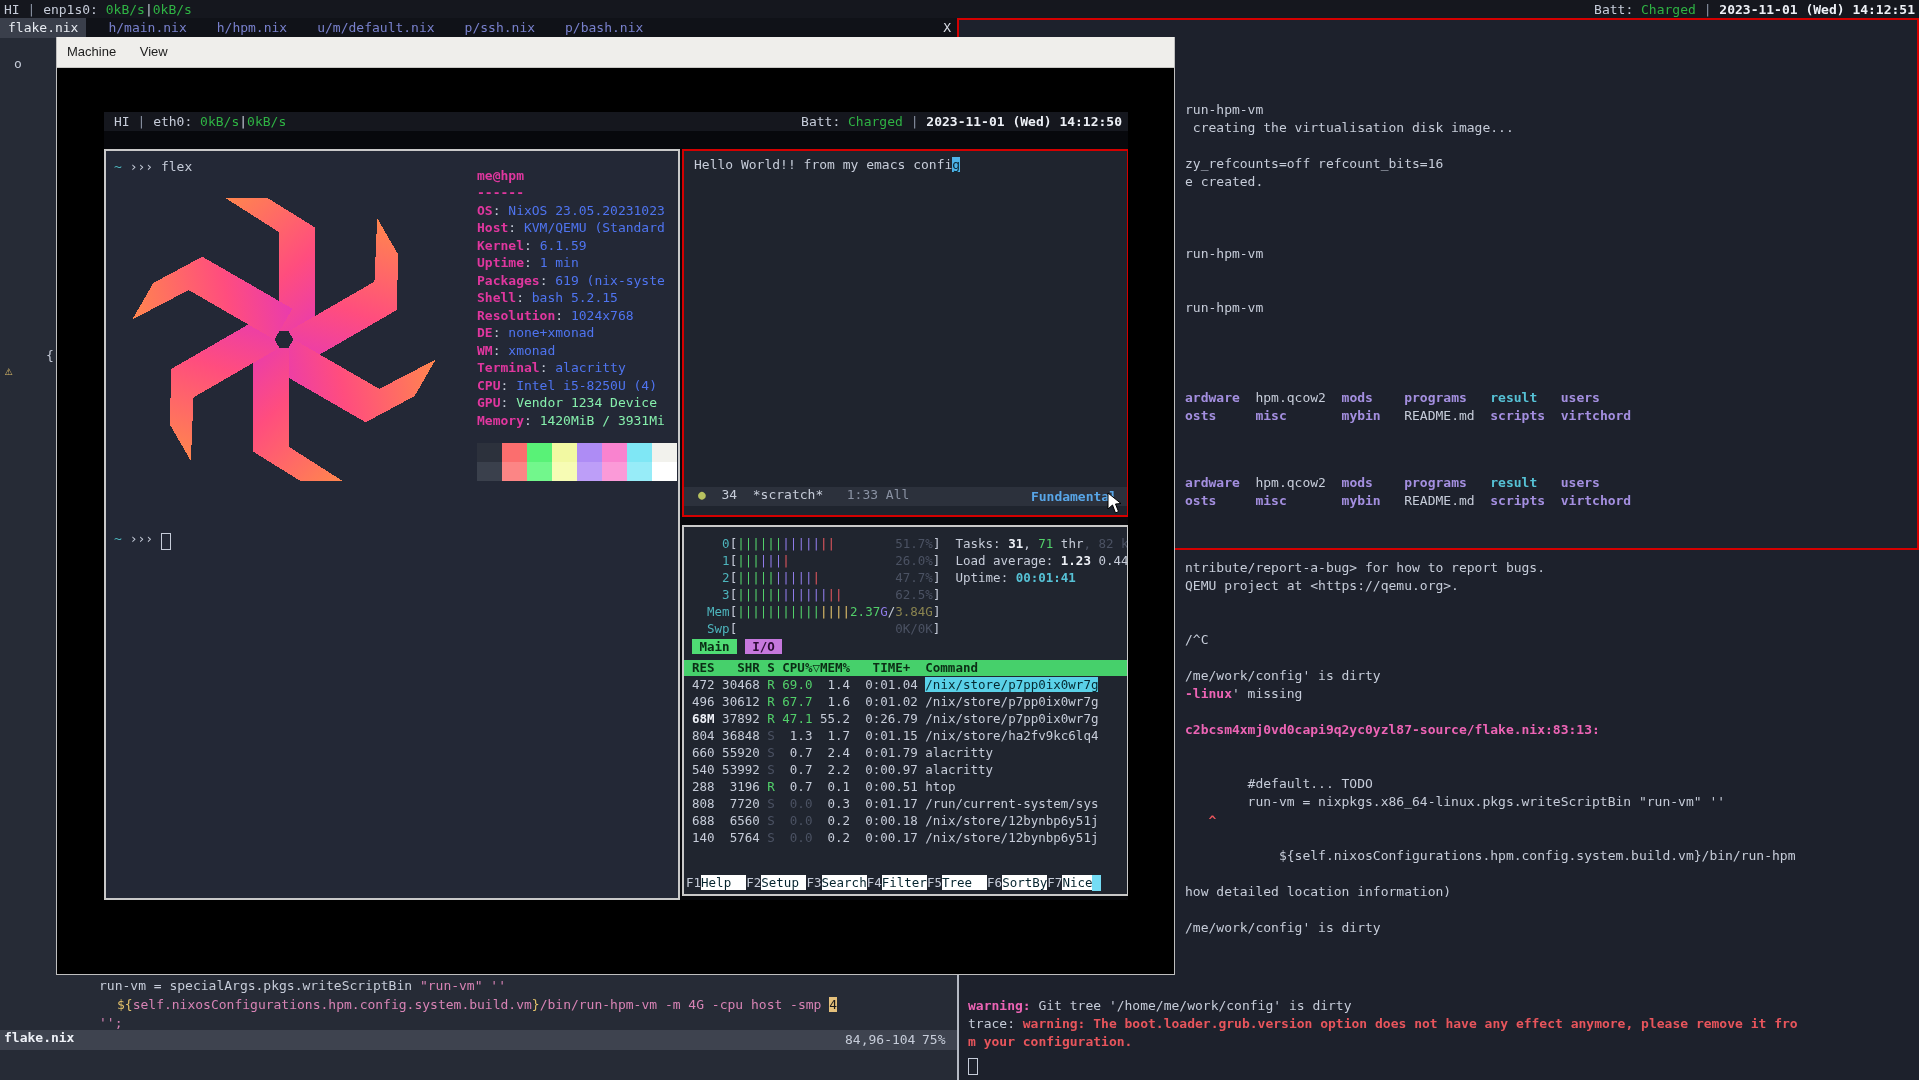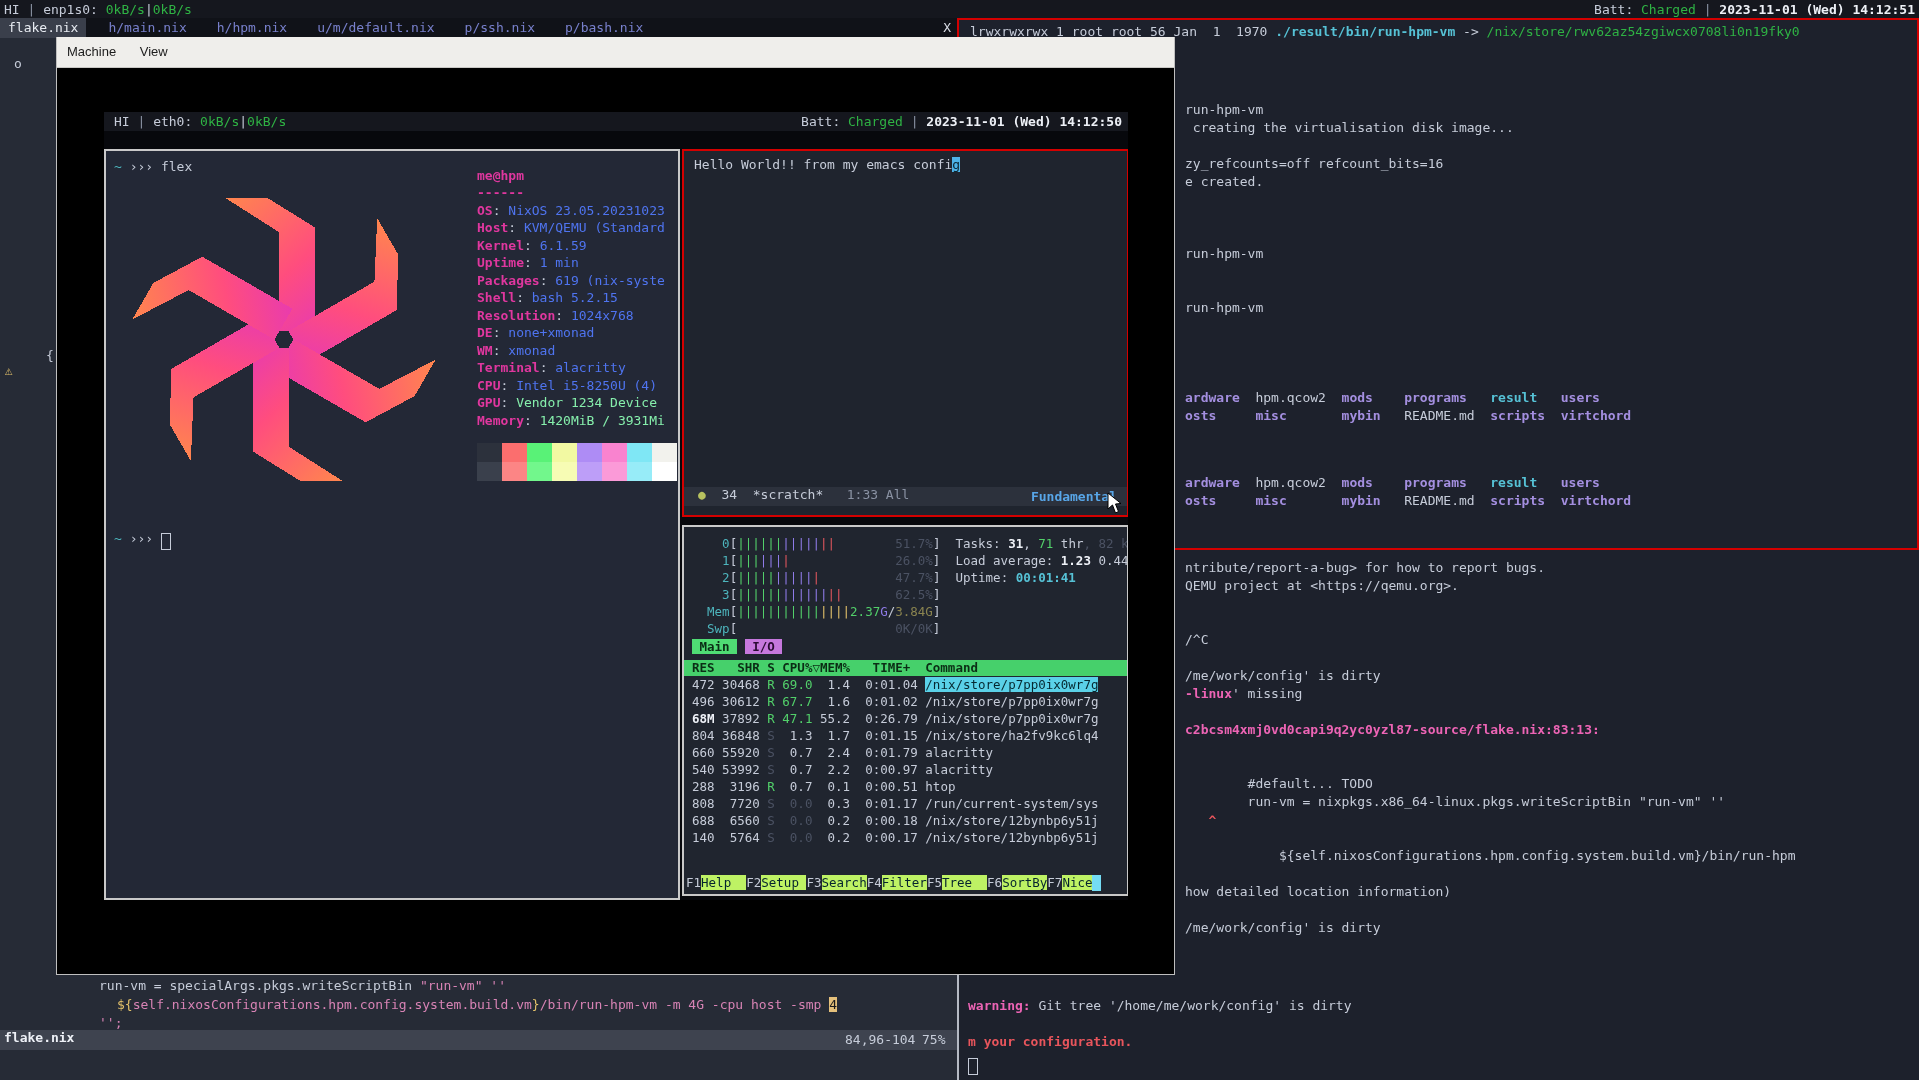--- a/index.html
+++ b/index.html
@@ -28,21 +28,21 @@
   .k-pur{color:#a48fe0;font-weight:bold;}
   .k-purB{color:#8f7be8;}
   .k-yel{color:#e2c06a;}
   .k-olive{color:#b8c25f;}
   .k-bluB{color:#58a6e8;font-weight:bold;}
   .k-tabI{color:#7880cc;}
   .k-tabA{background:#3a3f4b;color:#e8ecf2;}
   .k-curB{background:#4db3e8;color:#0a2430;}
   .k-curY{background:#e5c07b;color:#1a1a1a;}
   .k-selC{background:#5ad1e8;color:#062830;}
-  .k-fk{background:#bef264;color:#05242e;}
+  .k-fk{background:#ffffff;color:#05242e;}
   .k-fkb{background:#74dcf4;color:#05242e;display:inline-block;width:9px;}
   .k-tabG{background:#4fdc74;color:#0b2d15;font-weight:bold;}
   .k-tabV{background:#c678dd;color:#2a0b33;font-weight:bold;}
   .k-hdrT{color:#0b2d15;font-weight:bold;}
   .k-hcur{display:inline-block;width:8px;height:15px;border:1px solid #c6ccd9;vertical-align:-3px;}
 
   #host-xmobar{left:0;top:0;width:1919px;height:18px;background:#15171e;}
   #tabbar{left:0;top:18px;width:957px;height:20px;background:#101218;}
   #tabbar .tab{display:inline-block;padding:2px 8px;height:16px;cursor:default;}
   #tabbar-close{position:absolute;right:6px;top:2px;color:#d8dce5;}
@@ -84,21 +84,20 @@
       <div class="line" style="top: 325px; left: 5px;"><span class="k-yel">⚠</span></div>
       <div class="line" style="top: 940px; left: 99px;"><span class="k-fg">run-vm = specialArgs.pkgs.writeScriptBin </span><span class="k-pink">"run-vm"</span><span class="k-pink"> ''</span></div>
       <div class="line" style="top: 959px; left: 117px;"><span class="k-yel">${</span><span class="k-pink">self.nixosConfigurations.hpm.config.system.build.vm</span><span class="k-yel">}</span><span class="k-pink">/bin/run-hpm-vm -m 4G -cpu host -smp </span><span class="k-curY">4</span></div>
       <div class="line" style="top: 977px; left: 99px;"><span class="k-pink">'';</span></div>
       <div class="line full" style="top: 992px; background: rgb(62, 67, 79); padding-left: 4px; height: 20px;"><span class="k-whtB">flake.nix</span></div>
       <div class="line" style="top: 994px; left: 845px;"><span class="k-fg">84,96-104</span></div>
       <div class="line" style="top: 994px; left: 922px;"><span class="k-fg">75%</span></div>
     </div>
 
   <div id="rt-top" class="abs">
-      <div class="line" style="top: 4px; left: 11px;"><span class="k-fg">lrwxrwxrwx 1 root root 56 Jan  1  1970 </span><span class="k-cyanB">./result/bin/run-hpm-vm</span><span class="k-fg"> -&gt; </span><span class="k-grn">/nix/store/rwv62az54zgiwcx0708li0n19fky0</span></div>
       <div class="line" style="top: 82px; left: 226px;"><span class="k-fg">run-hpm-vm</span></div>
       <div class="line" style="top: 100px; left: 226px;"><span class="k-fg"> creating the virtualisation disk image...</span></div>
       <div class="line" style="top: 136px; left: 226px;"><span class="k-fg">zy_refcounts=off refcount_bits=16</span></div>
       <div class="line" style="top: 154px; left: 226px;"><span class="k-fg">e created.</span></div>
       <div class="line" style="top: 226px; left: 226px;"><span class="k-fg">run-hpm-vm</span></div>
       <div class="line" style="top: 280px; left: 226px;"><span class="k-fg">run-hpm-vm</span></div>
       <div class="line" style="top: 370px; left: 226px;"><span class="k-pur">ardware</span><span class="k-fg">  </span><span class="k-fg">hpm.qcow2</span><span class="k-fg">  </span><span class="k-pur">mods</span><span class="k-fg">    </span><span class="k-pur">programs</span><span class="k-fg">   </span><span class="k-cyanB">result</span><span class="k-fg">   </span><span class="k-pur">users</span></div>
       <div class="line" style="top: 388px; left: 226px;"><span class="k-pur">osts</span><span class="k-fg">     </span><span class="k-pur">misc</span><span class="k-fg">       </span><span class="k-pur">mybin</span><span class="k-fg">   </span><span class="k-fg">README.md</span><span class="k-fg">  </span><span class="k-pur">scripts</span><span class="k-fg">  </span><span class="k-pur">virtchord</span></div>
       <div class="line" style="top: 455px; left: 226px;"><span class="k-pur">ardware</span><span class="k-fg">  </span><span class="k-fg">hpm.qcow2</span><span class="k-fg">  </span><span class="k-pur">mods</span><span class="k-fg">    </span><span class="k-pur">programs</span><span class="k-fg">   </span><span class="k-cyanB">result</span><span class="k-fg">   </span><span class="k-pur">users</span></div>
       <div class="line" style="top: 473px; left: 226px;"><span class="k-pur">osts</span><span class="k-fg">     </span><span class="k-pur">misc</span><span class="k-fg">       </span><span class="k-pur">mybin</span><span class="k-fg">   </span><span class="k-fg">README.md</span><span class="k-fg">  </span><span class="k-pur">scripts</span><span class="k-fg">  </span><span class="k-pur">virtchord</span></div>
@@ -111,20 +110,21 @@
       <div class="line" style="top: 118px; left: 226px;"><span class="k-fg">/me/work/config' is dirty</span></div>
       <div class="line" style="top: 136px; left: 226px;"><span class="k-pinkB">-linux</span><span class="k-fg">' missing</span></div>
       <div class="line" style="top: 172px; left: 226px;"><span class="k-pinkB">c2bcsm4xmj0vd0capi9q2yc0yzl87-source/flake.nix:83:13:</span></div>
       <div class="line" style="top: 226px; left: 226px;"><span class="k-fg">        #default... TODO</span></div>
       <div class="line" style="top: 244px; left: 226px;"><span class="k-fg">        run-vm = nixpkgs.x86_64-linux.pkgs.writeScriptBin "run-vm" ''</span></div>
       <div class="line" style="top: 263px; left: 226px;"><span class="k-redB">   ^</span></div>
       <div class="line" style="top: 298px; left: 226px;"><span class="k-fg">            ${self.nixosConfigurations.hpm.config.system.build.vm}/bin/run-hpm</span></div>
       <div class="line" style="top: 334px; left: 226px;"><span class="k-fg">how detailed location information)</span></div>
       <div class="line" style="top: 370px; left: 226px;"><span class="k-fg">/me/work/config' is dirty</span></div>
       <div class="line" style="top: 448px; left: 9px;"><span class="k-pinkB">warning:</span><span class="k-fg"> Git tree '/home/me/work/config' is dirty</span></div>
+      <div class="line" style="top: 466px; left: 9px;"><span class="k-fg">trace:</span><span class="k-fg"> </span><span class="k-redB">warning: The boot.loader.grub.version option does not have any effect anymore, please remove it fro</span></div>
       <div class="line" style="top: 484px; left: 9px;"><span class="k-redB">m your configuration.</span></div>
       <div class="line" style="top: 506px; left: 9px;"><span class="k-hcur"> </span></div>
     </div>
 
   <div id="qemu" class="abs">
     <div id="qemu-menubar" class="abs">
       <span class="menu-item">Machine</span>
       <span class="menu-item">View</span>
     </div>
 

